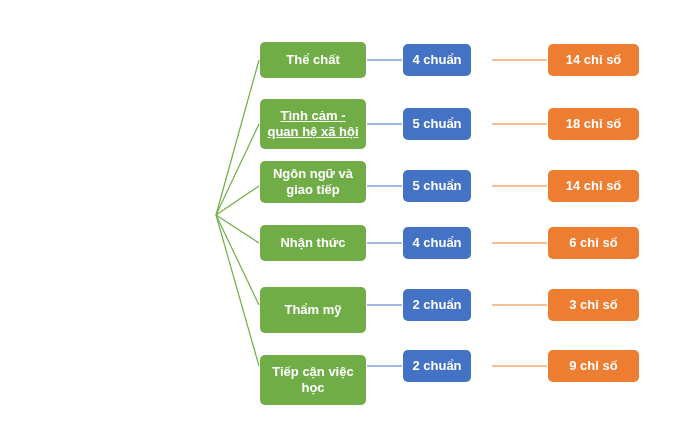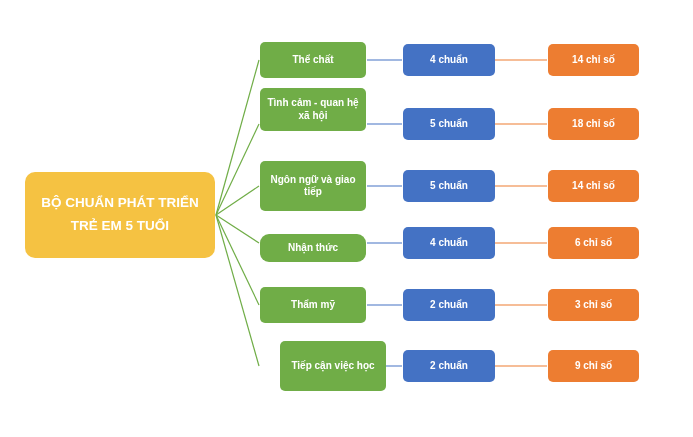--- a/index.html
+++ b/index.html
@@ -31,54 +31,54 @@
   .ln-orange{stroke:var(--c-indicators); stroke-width:1.2; fill:none;}
 
   .node{
     position:absolute;
     display:flex;
     align-items:center;
     justify-content:center;
     text-align:center;
     color:#ffffff;
     font-weight:bold;
-    font-size:10px;
+    font-size:13px;
     line-height:1.25;
     padding:2px 6px;
     border-radius:5px;
   }
   .root-node{
     left:25px; top:172px;
     width:190px; height:86px;
     background:var(--c-root);
     border-radius:10px;
     font-size:13.5px;
     line-height:1.7;
     padding:4px 10px;
   }
   .domain-node{
     left:260px; width:106px;
     background:var(--c-domain);
   }
   .standards-node{
-    left:403px; width:92px; height:32px;
+    left:403px; width:68px; height:32px;
     background:var(--c-standards);
   }
   .indicators-node{
     left:548px; width:91px; height:32px;
     background:var(--c-indicators);
   }
 
   
   .r0 .domain-node{top:42px;  height:36px;}
-  .r1 .domain-node{top:88px;  height:43px;}
-  .r2 .domain-node{top:161px; height:50px;}
-  .r3 .domain-node{top:234px; height:28px;border-radius:9px;}
-  .r4 .domain-node{top:287px; height:36px;}
-  .r5 .domain-node{top:341px; height:50px;margin-left:20px;}
+  .r1 .domain-node{top:99px;  height:50px;text-decoration:underline;}
+  .r2 .domain-node{top:161px; height:42px;}
+  .r3 .domain-node{top:225px; height:36px;}
+  .r4 .domain-node{top:287px; height:46px;}
+  .r5 .domain-node{top:355px; height:50px;}
 
   .r0 .standards-node,.r0 .indicators-node{top:44px;}
   .r1 .standards-node,.r1 .indicators-node{top:108px;}
   .r2 .standards-node,.r2 .indicators-node{top:170px;}
   .r3 .standards-node,.r3 .indicators-node{top:227px;}
   .r4 .standards-node,.r4 .indicators-node{top:289px;}
   .r5 .standards-node,.r5 .indicators-node{top:350px;}
 </style>
 </head>
 <body>
@@ -102,21 +102,20 @@
     <line class="ln-blue" x1="367" y1="366" x2="402" y2="366"></line>
 
     <line class="ln-orange" x1="492" y1="60" x2="547" y2="60"></line>
     <line class="ln-orange" x1="492" y1="124" x2="547" y2="124"></line>
     <line class="ln-orange" x1="492" y1="186" x2="547" y2="186"></line>
     <line class="ln-orange" x1="492" y1="243" x2="547" y2="243"></line>
     <line class="ln-orange" x1="492" y1="305" x2="547" y2="305"></line>
     <line class="ln-orange" x1="492" y1="366" x2="547" y2="366"></line>
   </svg>
 
-  <div class="node root-node">BỘ CHUẨN PHÁT TRIỂN TRẺ EM 5 TUỔI</div>
 
   <div class="row r0">
     <div class="node domain-node">Thể chất</div>
     <div class="node standards-node">4 chuẩn</div>
     <div class="node indicators-node">14 chỉ số</div>
   </div>
 
   <div class="row r1">
     <div class="node domain-node">Tình cảm - quan hệ xã hội</div>
     <div class="node standards-node">5 chuẩn</div>

